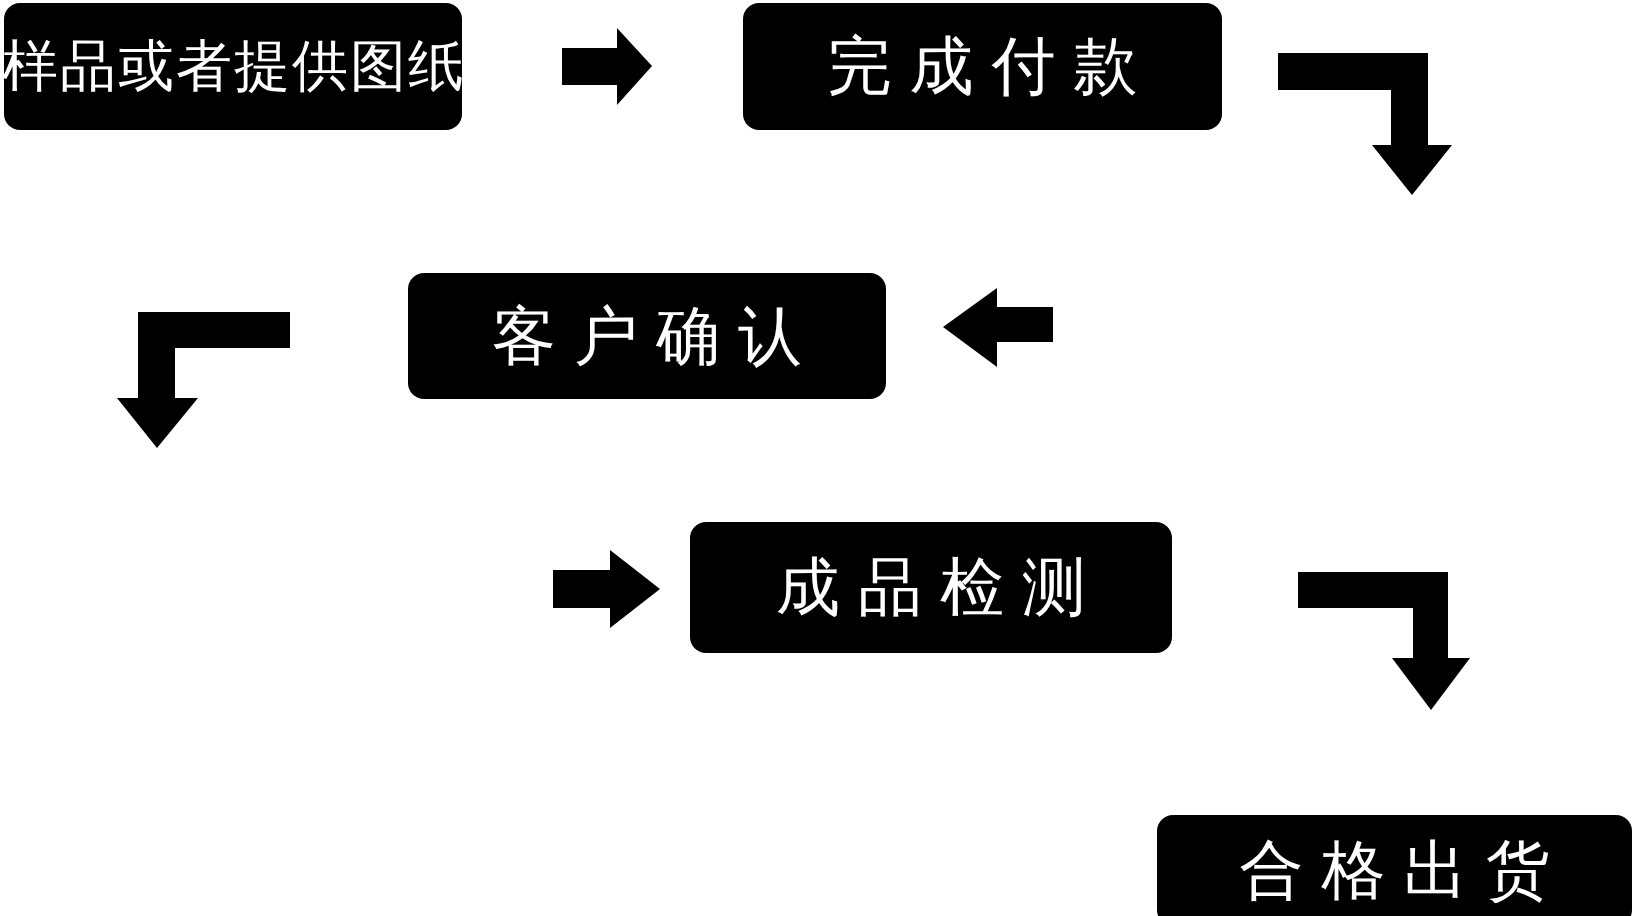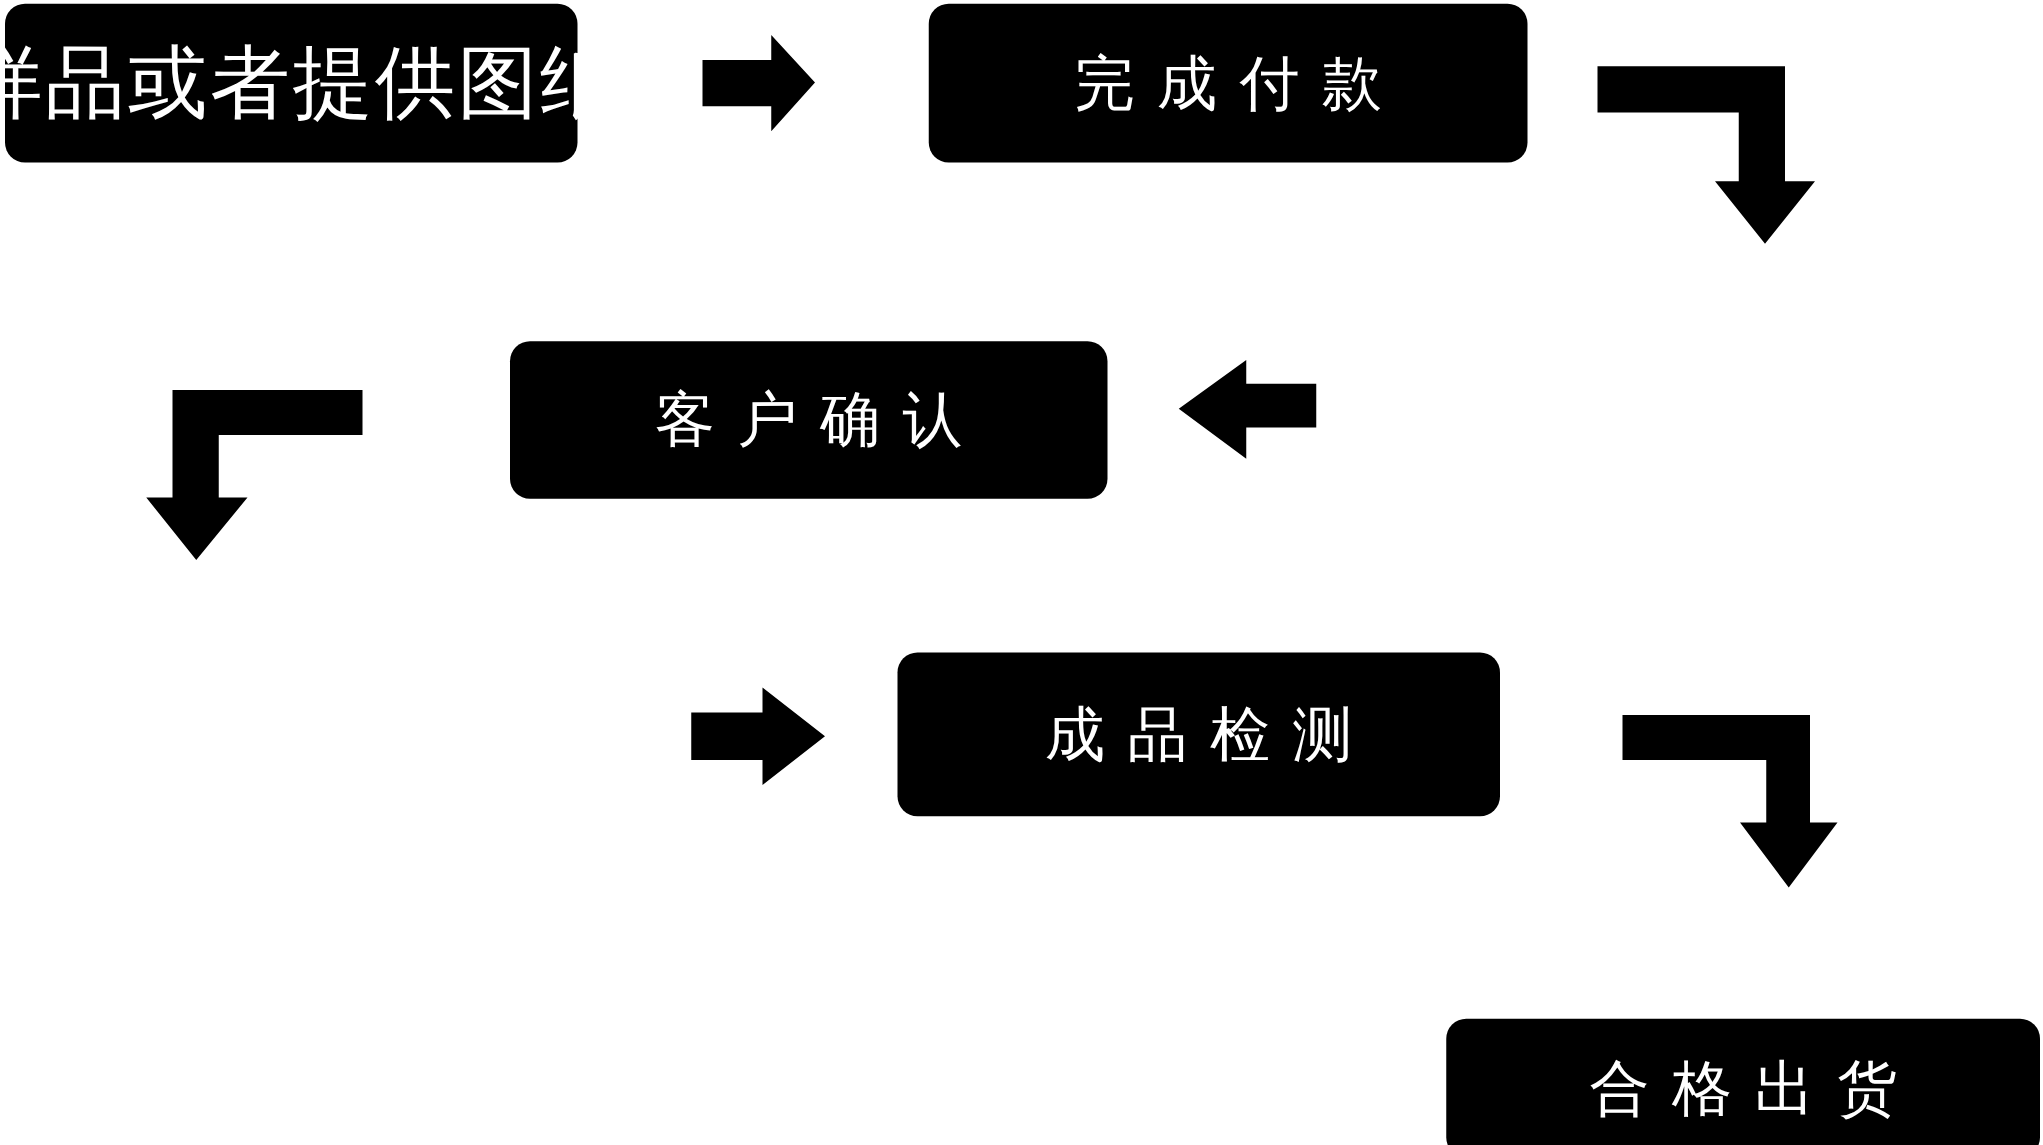--- a/index.html
+++ b/index.html
@@ -21,36 +21,36 @@
     color: #ffffff;
     border-radius: 16px;
     display: flex;
     align-items: center;
     justify-content: center;
     font-weight: 400;
     white-space: nowrap;
     box-sizing: border-box;
   }
   .flow-node.spaced {
-    font-size: 48px;
+    font-size: 64px;
     letter-spacing: 18px;
     padding-left: 18px; 
   }
   .flow-node.tight {
-    font-size: 64px;
+    font-size: 56px;
     letter-spacing: 2px;
     padding-left: 2px;
   }
   
   #node-1 { left: 4px;    top: 3px;   width: 458px; height: 127px; }
   #node-2 { left: 743px;  top: 3px;   width: 479px; height: 127px; }
   #node-3 { left: 408px;  top: 273px; width: 478px; height: 126px; }
   #node-4 { left: 1103px; top: 259px; width: 480px; height: 131px; }
   #node-5 { left: 3px;    top: 525px; width: 459px; height: 130px; }
-  #node-6 { left: 718px;  top: 522px; width: 482px; height: 131px; }
+  #node-6 { left: 690px;  top: 522px; width: 482px; height: 131px; }
   #node-7 { left: 1157px; top: 780px; width: 475px; height: 111px; margin-top: 35px; }
   .arrow-layer {
     position: absolute;
     left: 0;
     top: 0;
     width: 1634px;
     height: 916px;
     pointer-events: none;
   }
   .arrow-layer polygon {

